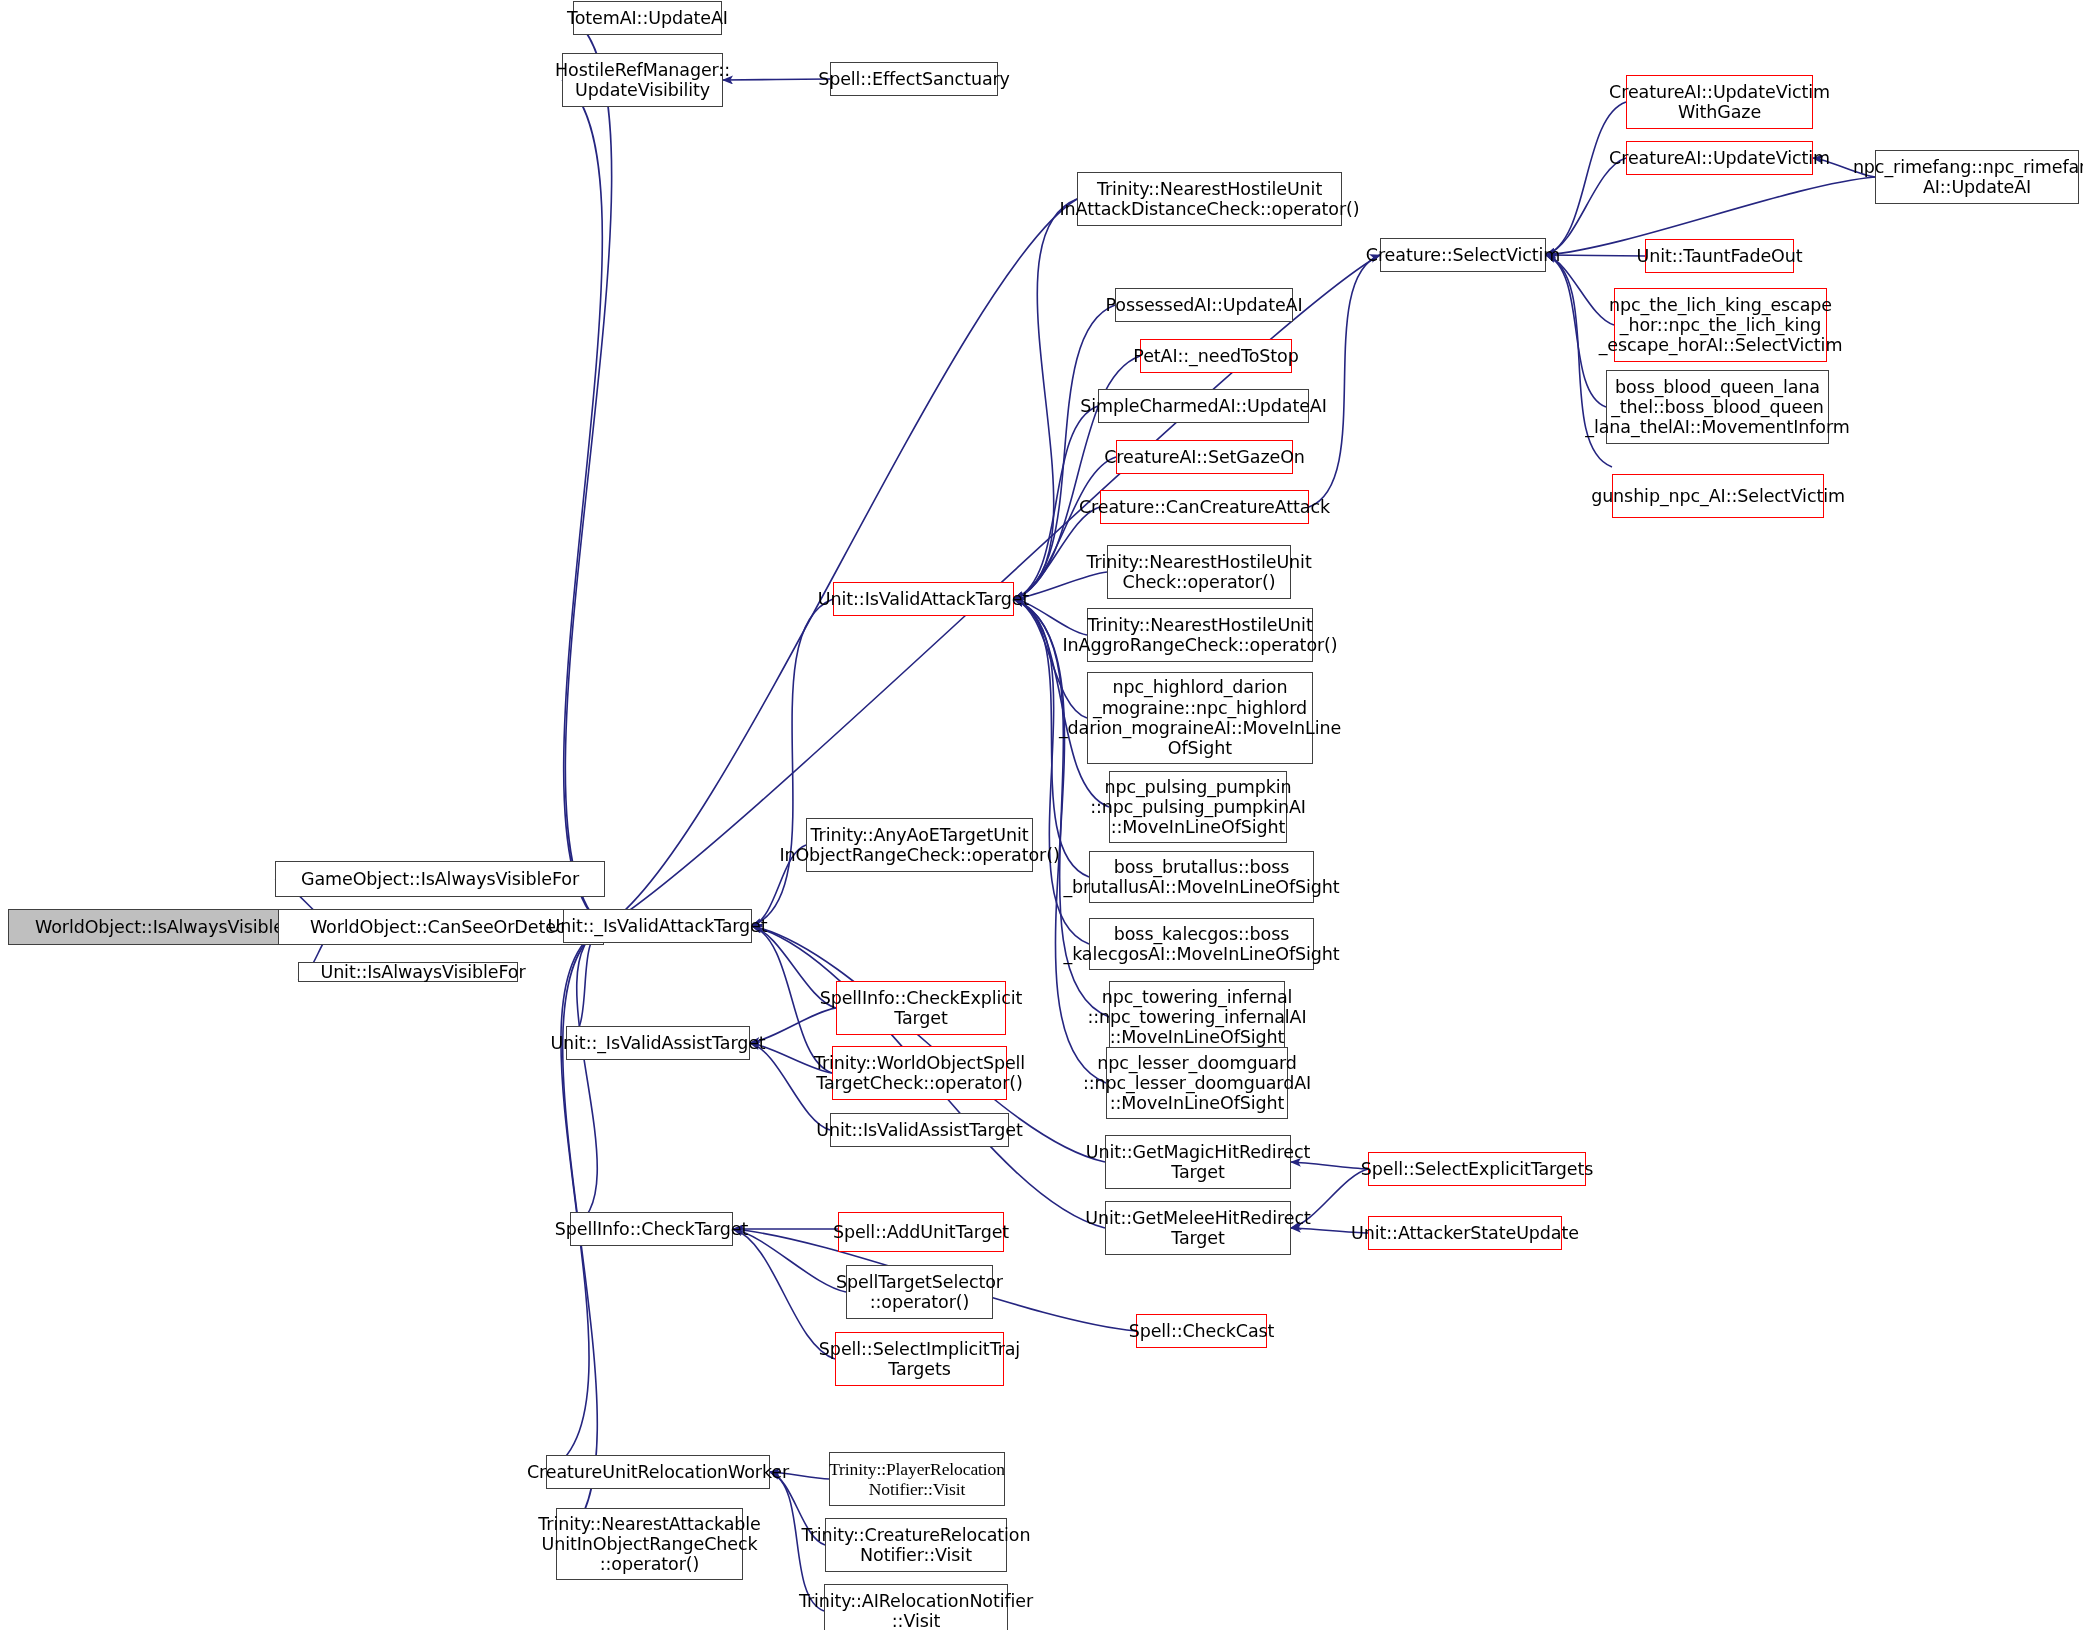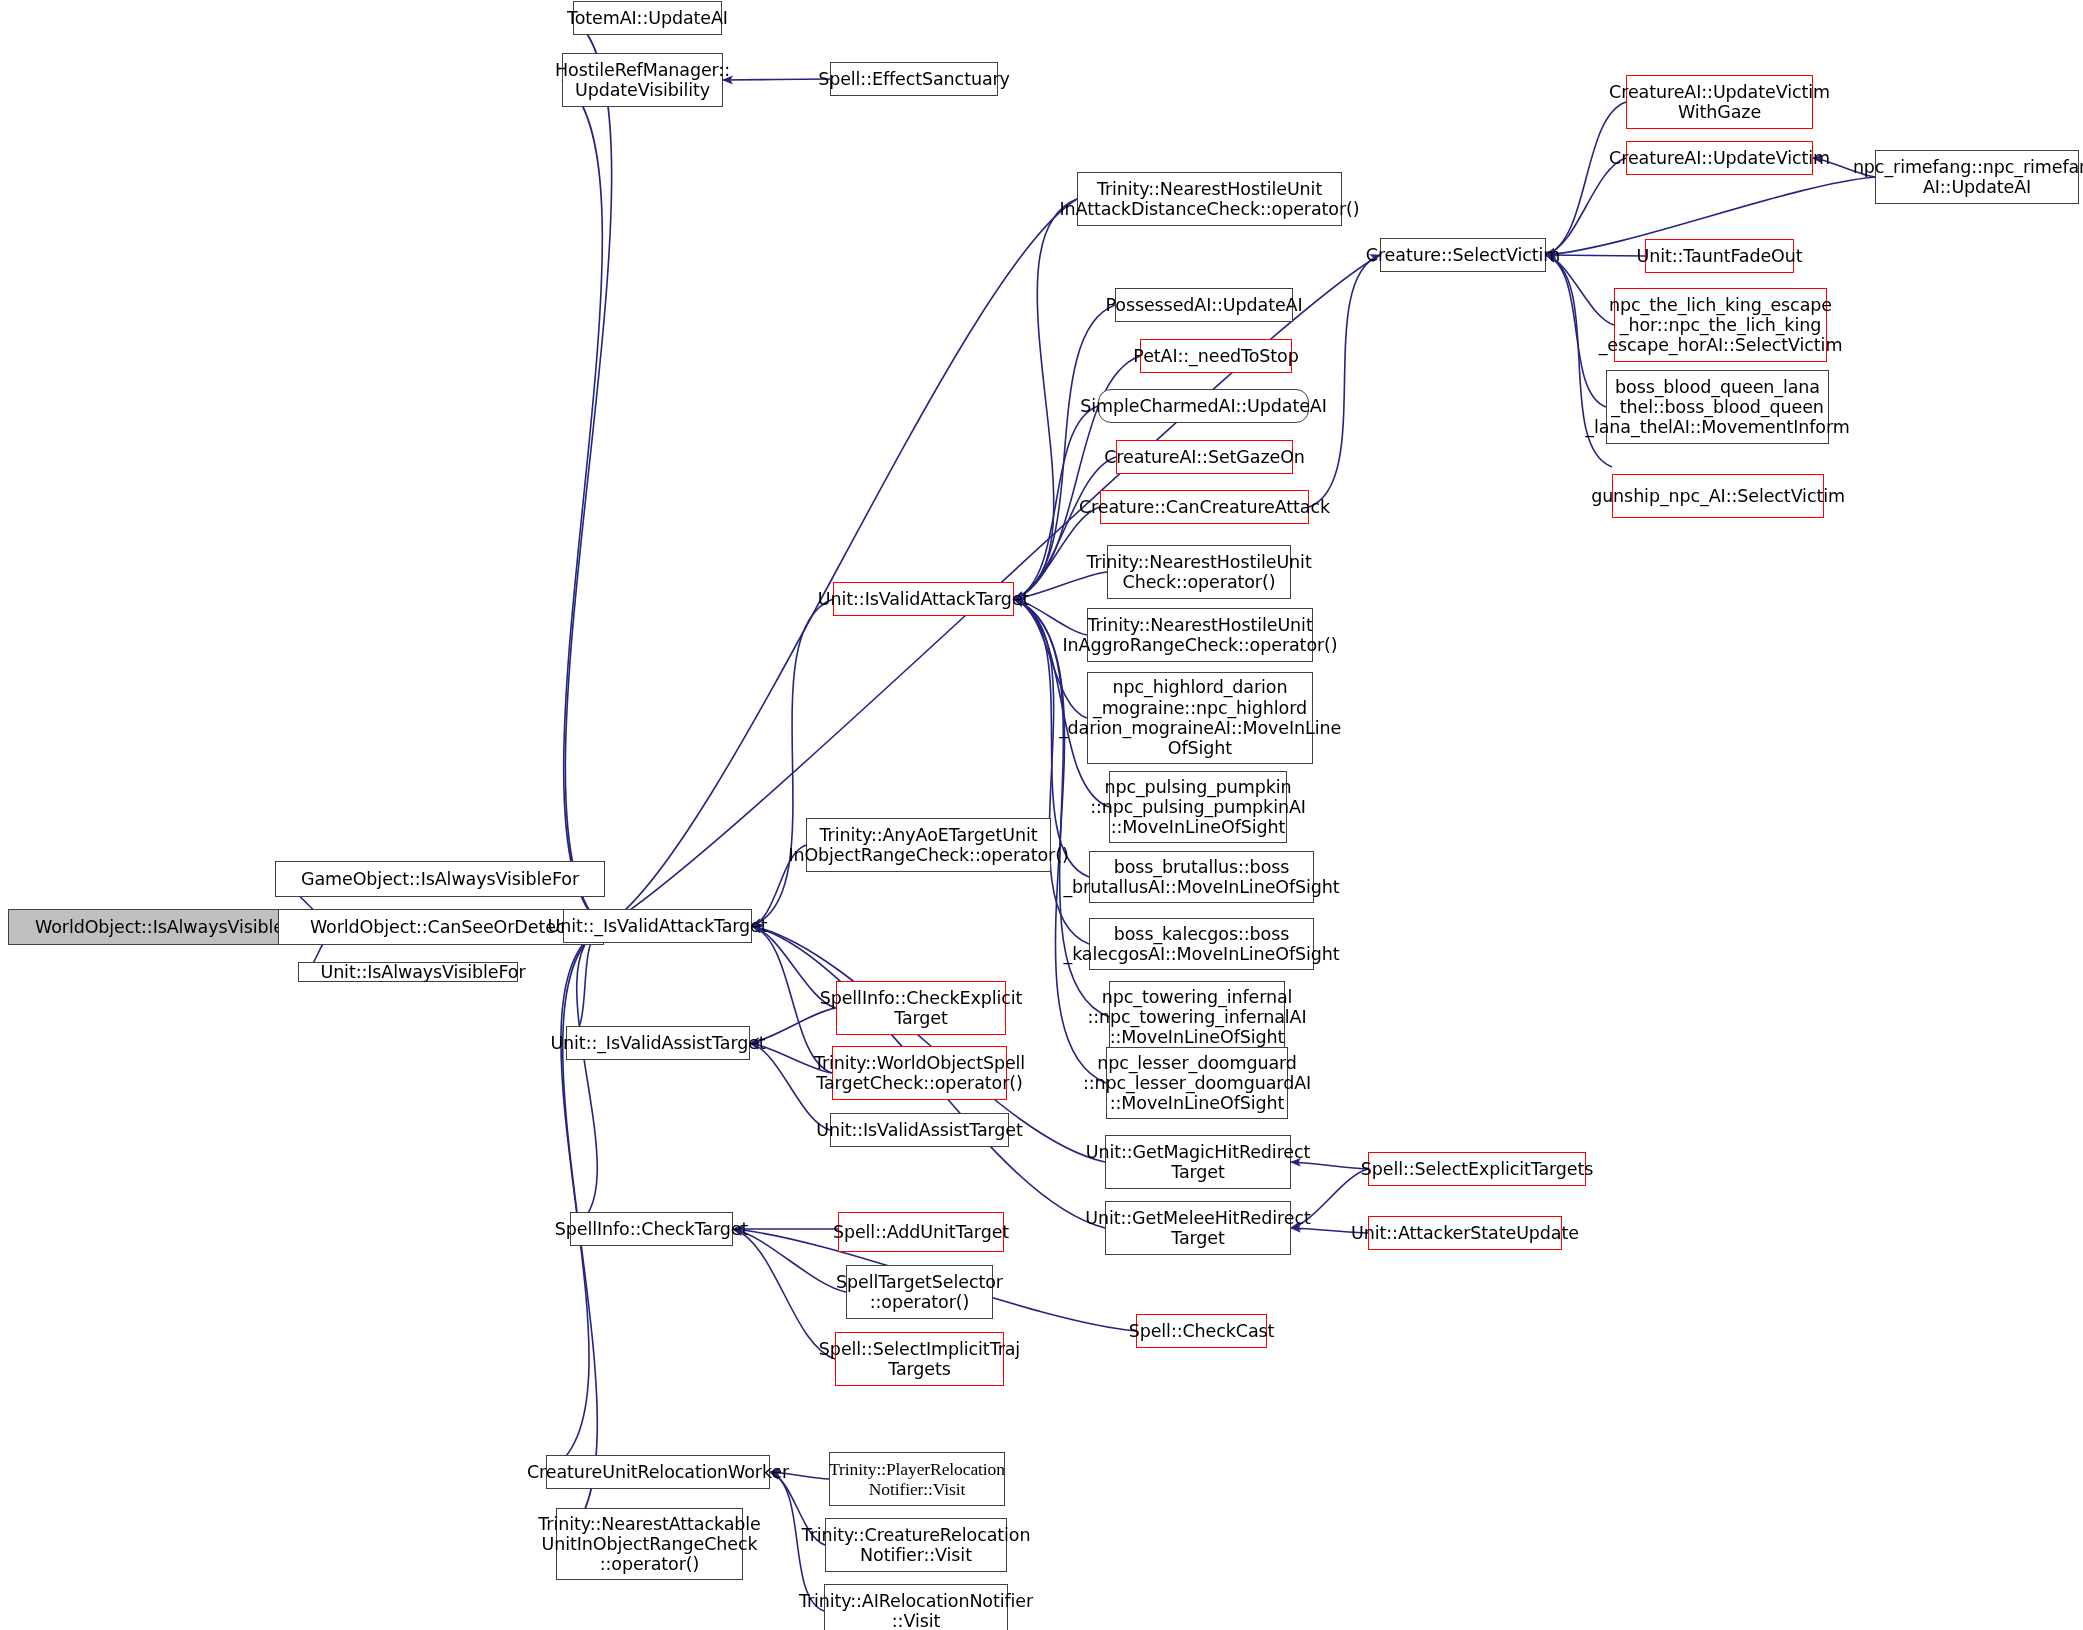--- a/index.html
+++ b/index.html
@@ -135,21 +135,21 @@
       <div class="node red" style="left: 1645px; top: 239px; width: 149px; height: 34px;">Unit::TauntFadeOut</div>
       <div class="node red" style="left: 1614px; top: 288px; width: 213px; height: 74px;">npc_the_lich_king_escape
 _hor::npc_the_lich_king
 _escape_horAI::SelectVictim</div>
       <div class="node" style="left: 1606px; top: 370px; width: 223px; height: 74px;">boss_blood_queen_lana
 _thel::boss_blood_queen
 _lana_thelAI::MovementInform</div>
       <div class="node red" style="left: 1612px; top: 474px; width: 212px; height: 44px;">gunship_npc_AI::SelectVictim</div>
       <div class="node" style="left: 1115px; top: 288px; width: 178px; height: 34px;">PossessedAI::UpdateAI</div>
       <div class="node red" style="left: 1140px; top: 339px; width: 152px; height: 34px;">PetAI::_needToStop</div>
-      <div class="node" style="left: 1098px; top: 389px; width: 211px; height: 34px; border-radius: 13px;">SimpleCharmedAI::UpdateAI</div>
+      <div class="node" style="left: 1098px; top: 389px; width: 211px; height: 34px;">SimpleCharmedAI::UpdateAI</div>
       <div class="node red" style="left: 1116px; top: 440px; width: 177px; height: 34px;">CreatureAI::SetGazeOn</div>
       <div class="node red" style="left: 1100px; top: 490px; width: 209px; height: 34px;">Creature::CanCreatureAttack</div>
       <div class="node red" style="left: 833px; top: 582px; width: 181px; height: 34px;">Unit::IsValidAttackTarget</div>
       <div class="node" style="left: 1107px; top: 545px; width: 184px; height: 54px;">Trinity::NearestHostileUnit
 Check::operator()</div>
       <div class="node" style="left: 1087px; top: 608px; width: 226px; height: 54px;">Trinity::NearestHostileUnit
 InAggroRangeCheck::operator()</div>
       <div class="node" style="left: 1087px; top: 672px; width: 226px; height: 92px;">npc_highlord_darion
 _mograine::npc_highlord
 _darion_mograineAI::MoveInLine
@@ -167,21 +167,21 @@
       <div class="node" style="left: 1106px; top: 1047px; width: 182px; height: 72px;">npc_lesser_doomguard
 ::npc_lesser_doomguardAI
 ::MoveInLineOfSight</div>
       <div class="node" style="left: 1105px; top: 1135px; width: 186px; height: 54px;">Unit::GetMagicHitRedirect
 Target</div>
       <div class="node" style="left: 1105px; top: 1201px; width: 186px; height: 54px;">Unit::GetMeleeHitRedirect
 Target</div>
       <div class="node red" style="left: 1368px; top: 1152px; width: 218px; height: 34px;">Spell::SelectExplicitTargets</div>
       <div class="node red" style="left: 1368px; top: 1216px; width: 194px; height: 34px;">Unit::AttackerStateUpdate</div>
       <div class="node red" style="left: 1136px; top: 1314px; width: 131px; height: 34px;">Spell::CheckCast</div>
-      <div class="node" style="left: 806px; top: 818px; width: 245px; height: 54px;">Trinity::AnyAoETargetUnit
+      <div class="node" style="left: 806px; top: 818px; width: 227px; height: 54px;">Trinity::AnyAoETargetUnit
 InObjectRangeCheck::operator()</div>
       <div class="node" style="left: 563px; top: 909px; width: 189px; height: 34px;">Unit::_IsValidAttackTarget</div>
       <div class="node" style="left: 566px; top: 1026px; width: 184px; height: 34px;">Unit::_IsValidAssistTarget</div>
       <div class="node red" style="left: 836px; top: 981px; width: 170px; height: 54px;">SpellInfo::CheckExplicit
 Target</div>
       <div class="node red" style="left: 832px; top: 1046px; width: 175px; height: 54px;">Trinity::WorldObjectSpell
 TargetCheck::operator()</div>
       <div class="node" style="left: 830px; top: 1113px; width: 179px; height: 34px;">Unit::IsValidAssistTarget</div>
       <div class="node" style="left: 570px; top: 1212px; width: 163px; height: 34px;">SpellInfo::CheckTarget</div>
       <div class="node red" style="left: 838px; top: 1212px; width: 166px; height: 40px;">Spell::AddUnitTarget</div>

